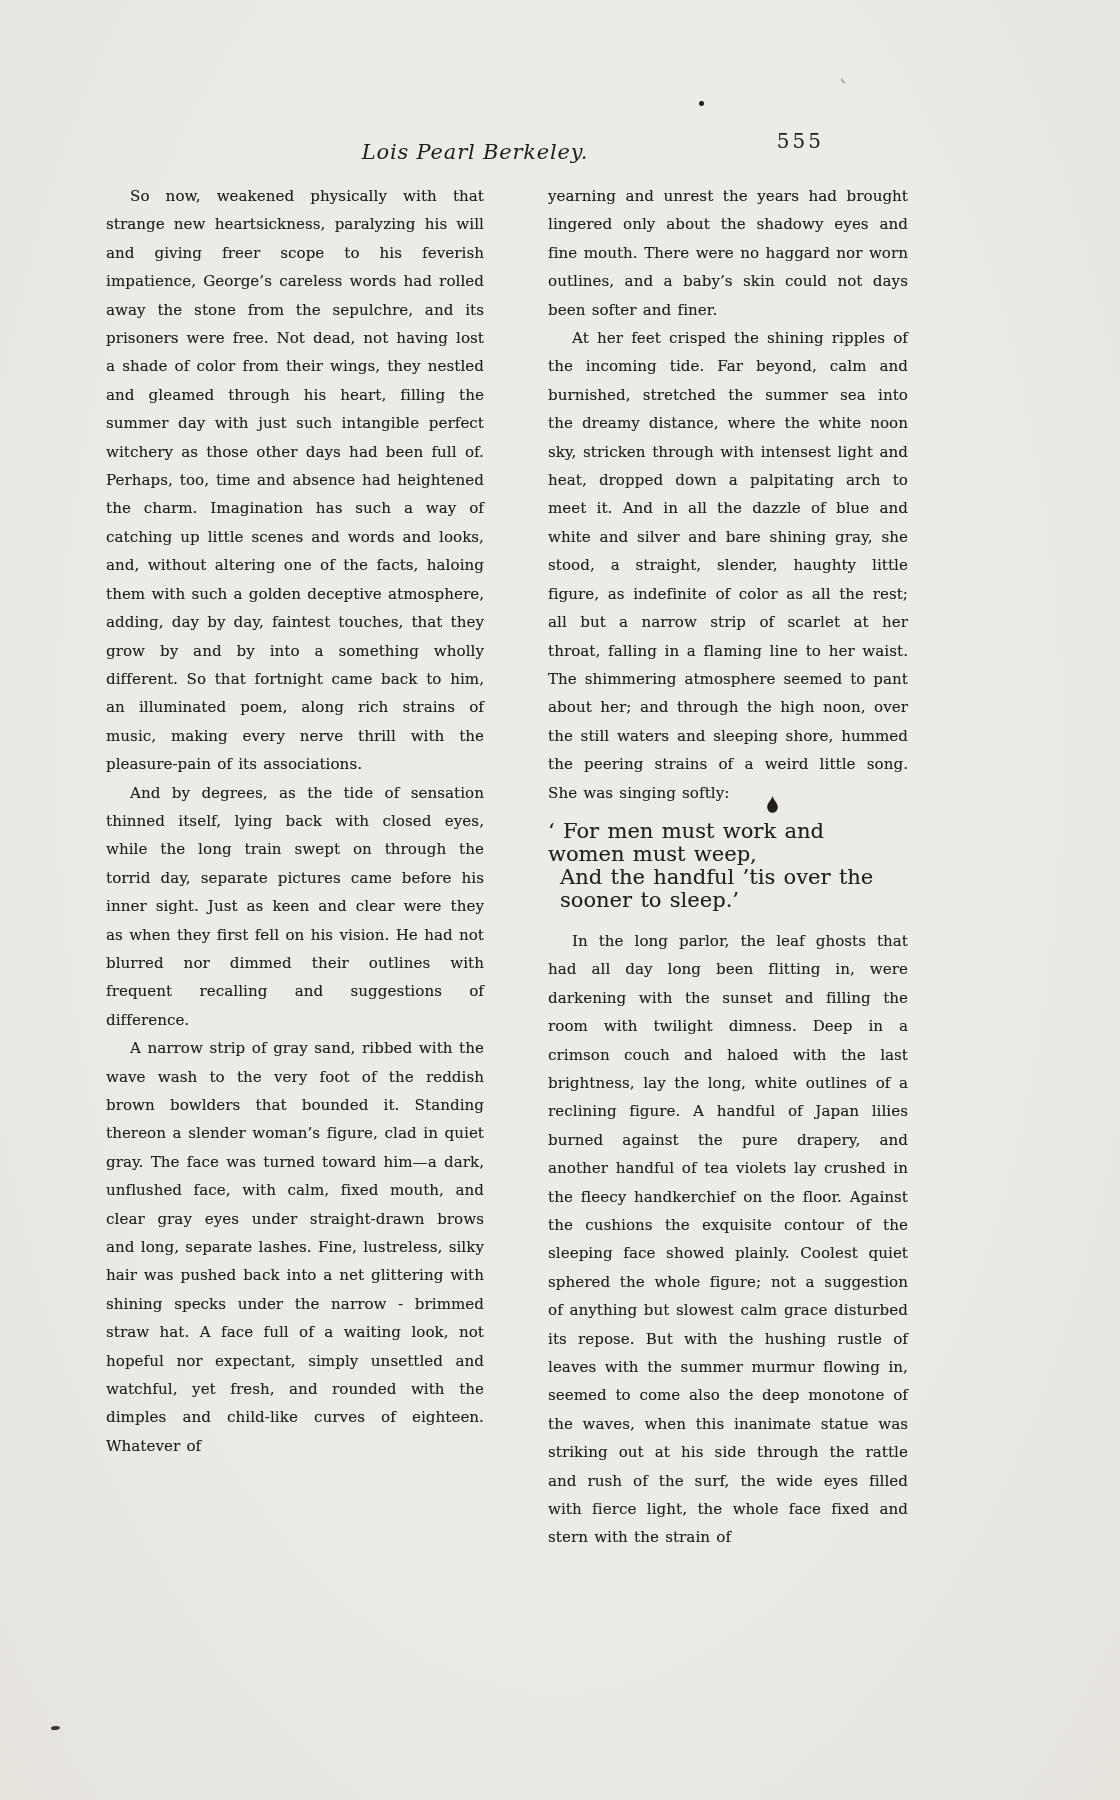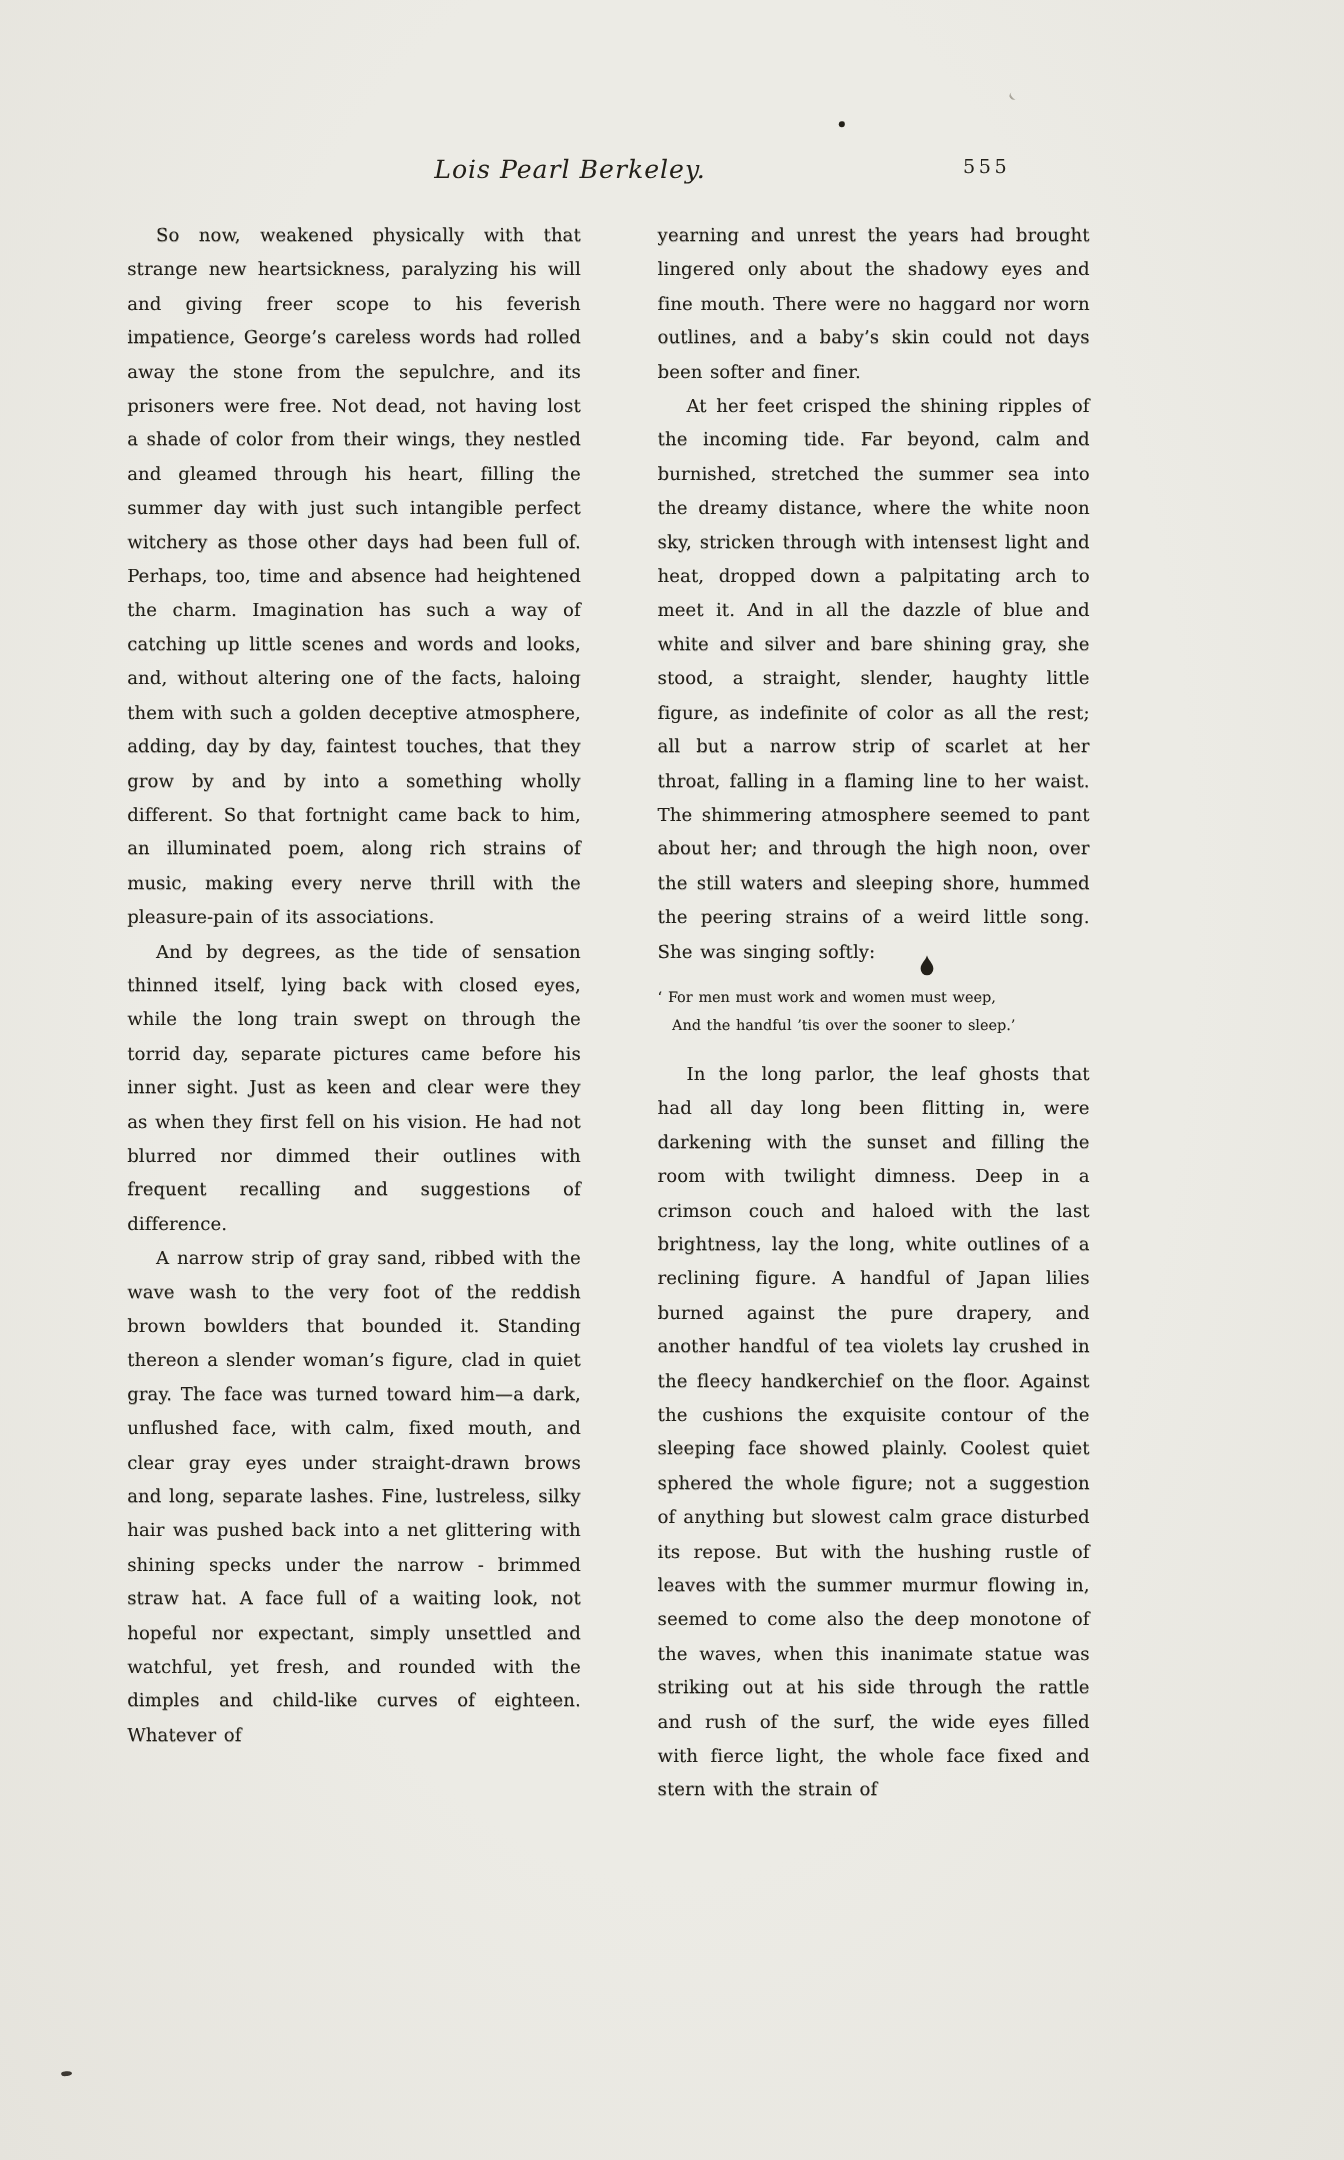--- a/index.html
+++ b/index.html
@@ -21,32 +21,32 @@
   .running-head {
     position: absolute;
     top: 128px;
     left: 106px;
     width: 802px;
     height: 34px;
   }
   .running-title {
     position: absolute;
     left: 369px;
-    top: 1px;
+    top: 12px;
     transform: translateX(-50%);
     font-style: italic;
     font-size: 21px;
     letter-spacing: 0.8px;
     white-space: nowrap;
   }
   .folio {
     position: absolute;
-    right: 66px;
+    right: 84px;
     top: 1px;
-    font-size: 16px;
+    font-size: 20px;
     letter-spacing: 3px;
   }
   .text-block {
     position: absolute;
     top: 182px;
     left: 106px;
     width: 802px;
     display: flex;
   }
   .col-left  { width: 378px; margin-right: 64px; }
@@ -57,21 +57,21 @@
     line-height: 28.4px;
     text-align: justify;
     word-spacing: 0.09em;
     letter-spacing: 0.1px;
     text-shadow: 0.25px 0.25px 0 rgba(35,32,25,0.35);
   }
   .indent { text-indent: 24px; }
   .verse {
     position: relative;
     margin: 13px 0 15px 0;
-    font-size: 12px;
+    font-size: 21px;
     line-height: 23px;
     word-spacing: 0.08em;
     text-shadow: 0.2px 0.2px 0 rgba(35,32,25,0.3);
   }
   .verse-line-2 { padding-left: 12px; }
   .ink-blot {
     position: absolute;
     top: -24px;
     left: 218px;
     width: 13px;

